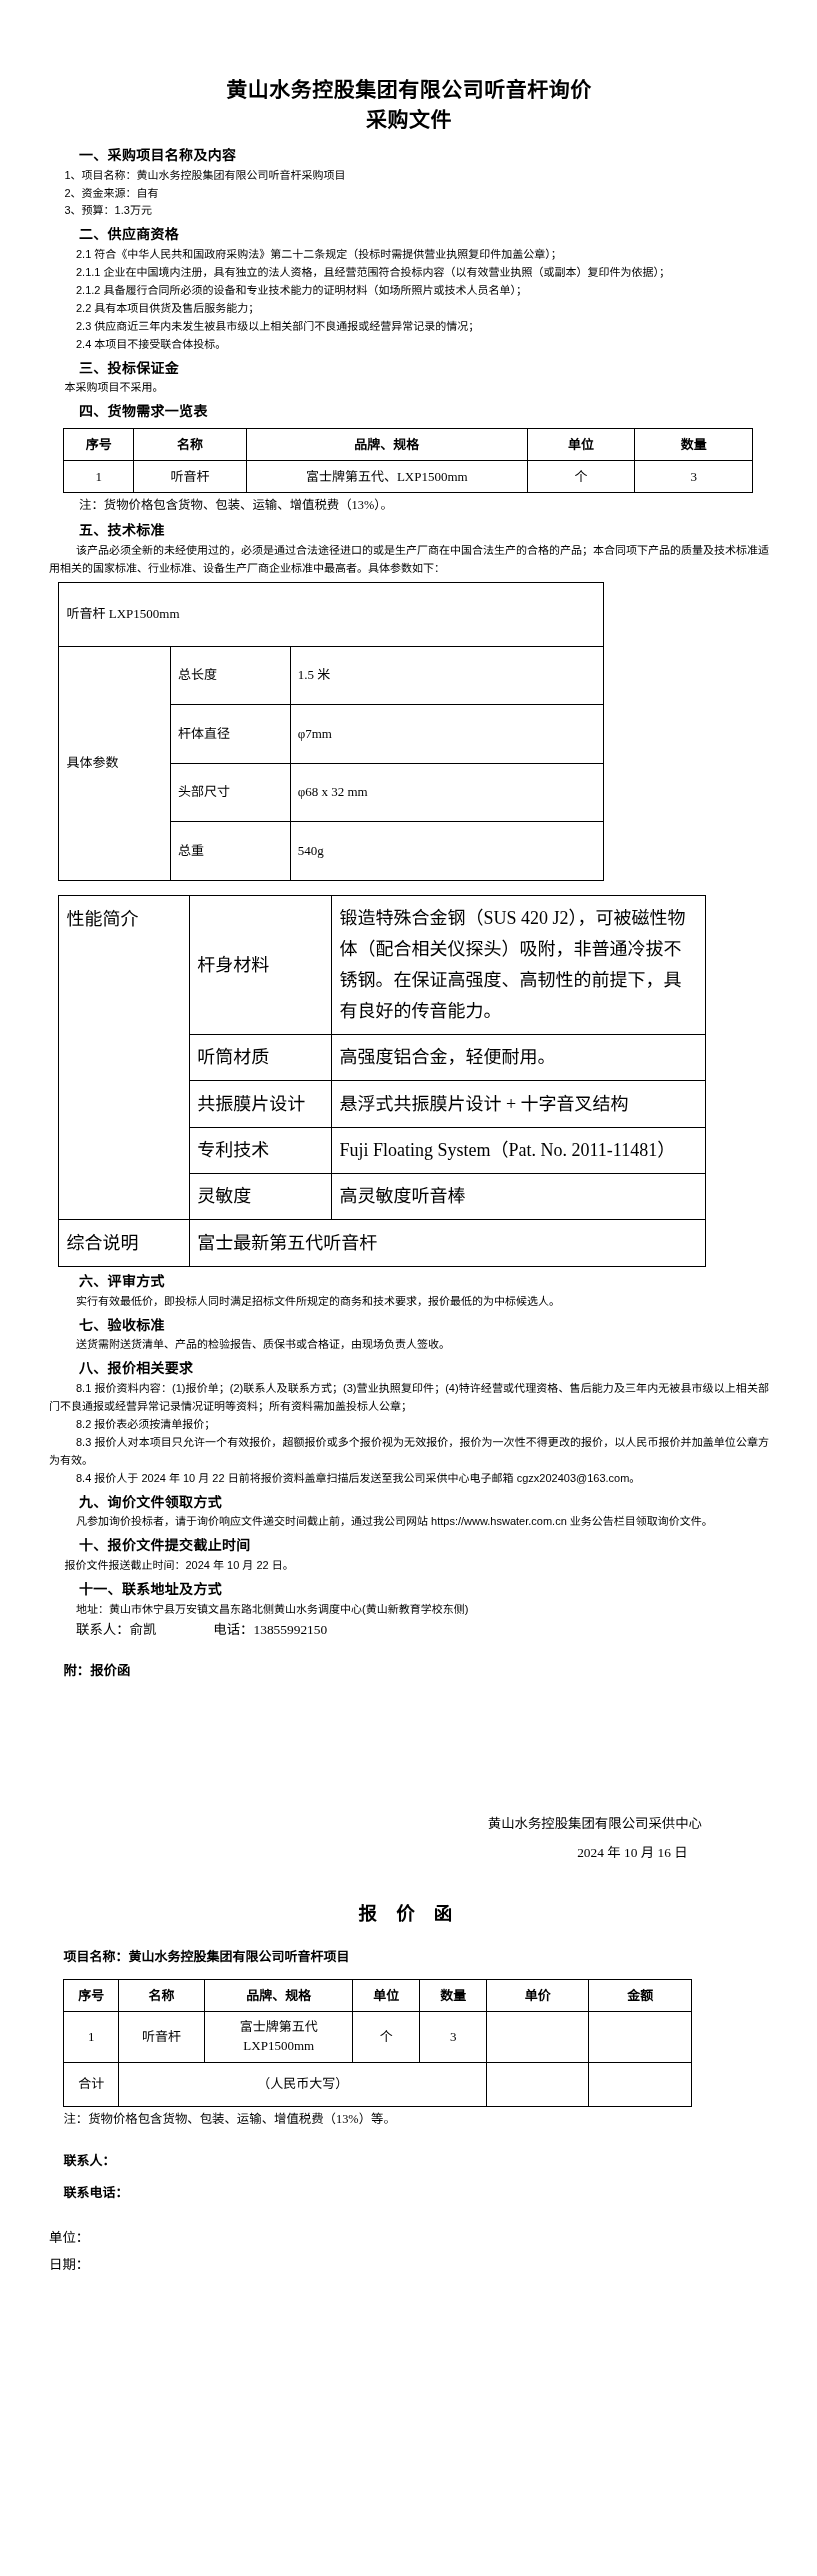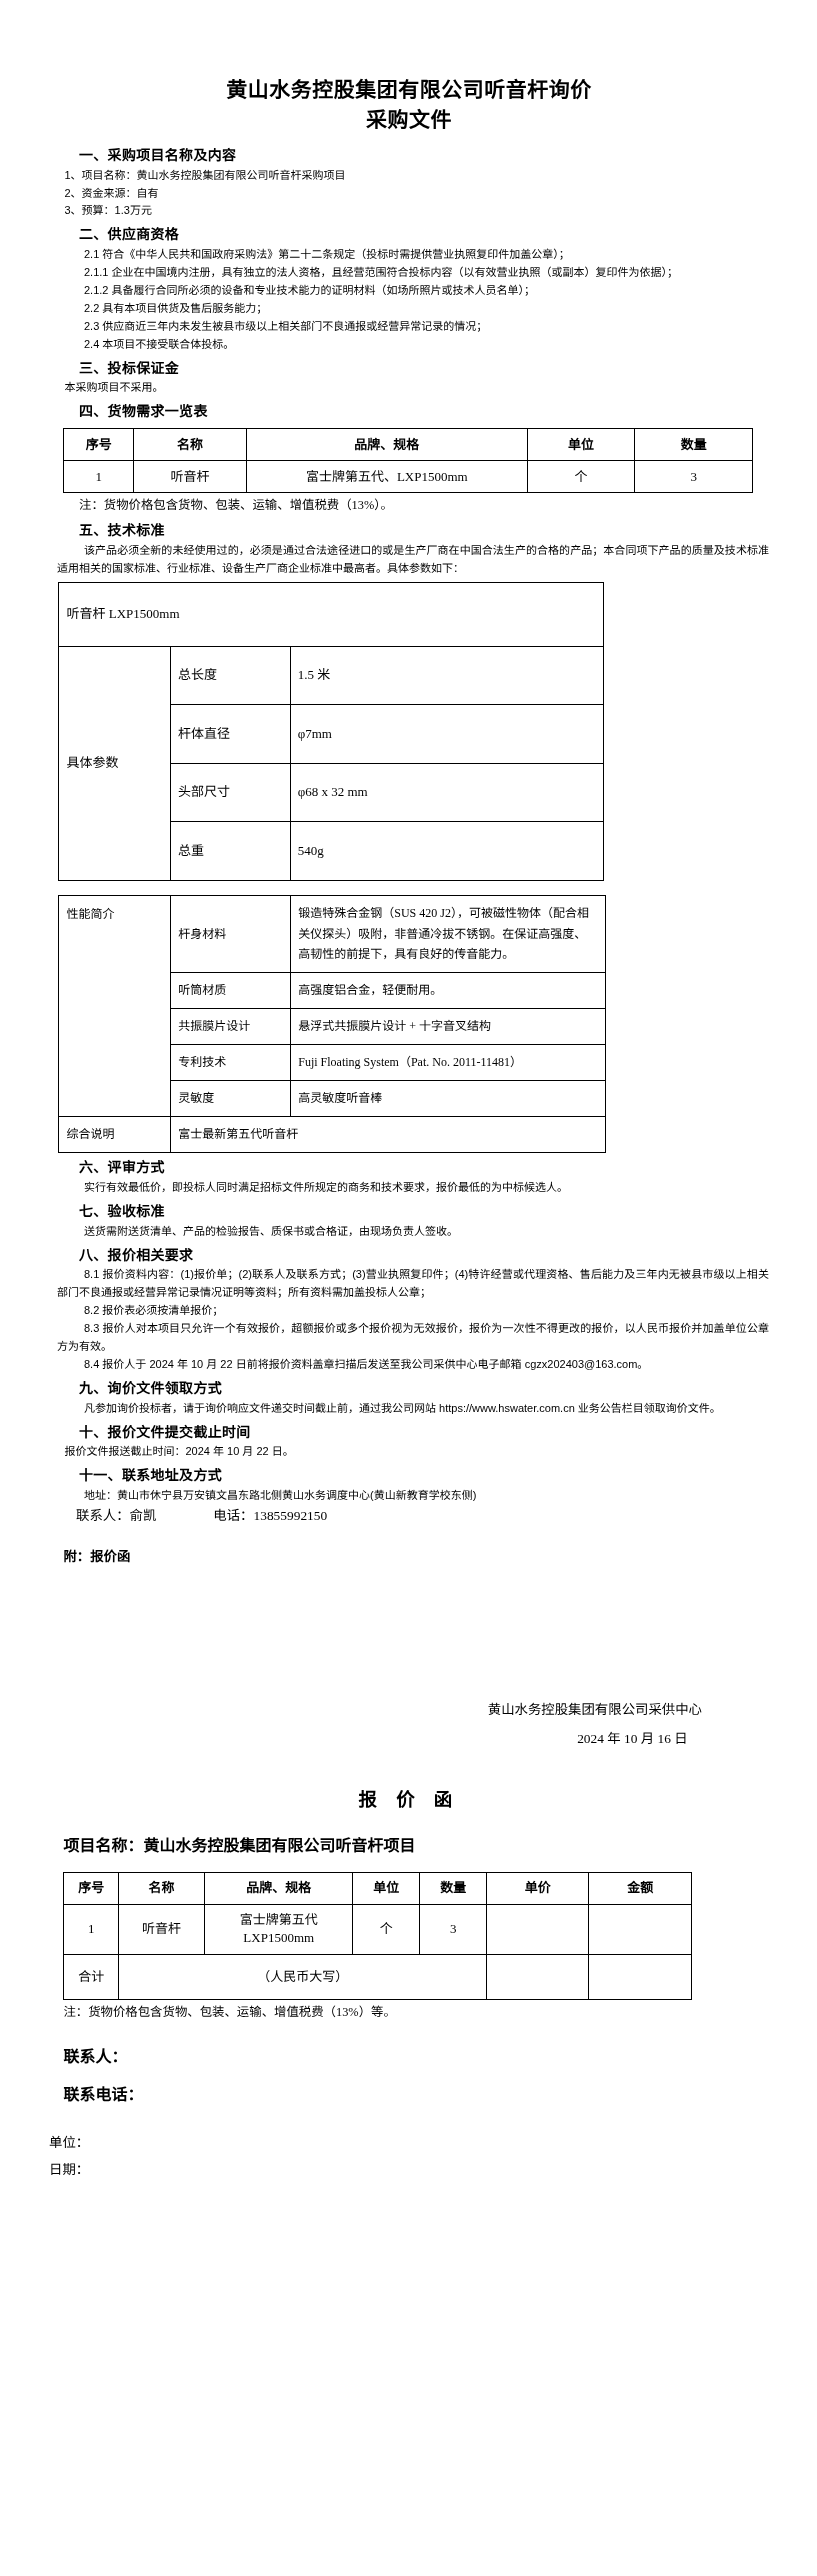--- a/index.html
+++ b/index.html
@@ -50,21 +50,21 @@
     font-family: "Liberation Sans", "DejaVu Sans", sans-serif;
   }
 
   .para {
     font-size: 11px;
     line-height: 1.63;
     text-align: justify;
     text-justify: inter-ideograph;
     font-family: Liberation Sans, sans-serif;
   }
-  .para.indent  { text-indent: 27px; margin-left: 8px; }
+  .para.indent  { text-indent: 27px; }
   .para.sub     { padding-left: 15.5px; text-indent: 0; }
 
   .spacer-sm { height: 5.2px; }
   .spacer-md { height: 18.5px; }
   .spacer-xl { height: 129px; }
 
   
   table.doc-table {
     border-collapse: collapse;
     width: 690px;
@@ -114,23 +114,23 @@
   td.spec-rowhead {
     width: 98px;
     white-space: nowrap;
   }
   td.spec-key   { width: 108px; }
   td.spec-val   { width: 309px; }
   .spec-tall td { height: 43px; margin-left: 36px; }
 
   table.perf-table {
     border-collapse: collapse;
-    width: 548px;
+    width: 648px;
     margin: 14.4px 0 0 9.3px;
-    font-size: 12px;
+    font-size: 18px;
     font-family: "Liberation Serif", "DejaVu Serif", serif;
   }
   table.perf-table td {
     border: 1px solid #000000;
     padding: 7.2px 7.2px;
     vertical-align: middle;
     text-align: left;
     line-height: 1.72;
   }
 
@@ -168,21 +168,21 @@
   .form-title {
     text-align: center;
     font-weight: bold;
     font-size: 18.5px;
     letter-spacing: 7.2px;
     margin: 34px 0 0 0;
     font-family: "Liberation Serif", "DejaVu Serif", serif;
   }
 
   .field-line {
-    font-size: 16px;
+    font-size: 13px;
     line-height: 2.05;
     padding-left: 14.4px;
     font-family: "Liberation Serif", "DejaVu Serif", serif;
   }
   .field-line.bold { font-weight: bold; }
 
   .tail-right {
     text-align: left;
     font-size: 13.4px;
     line-height: 2.0;

